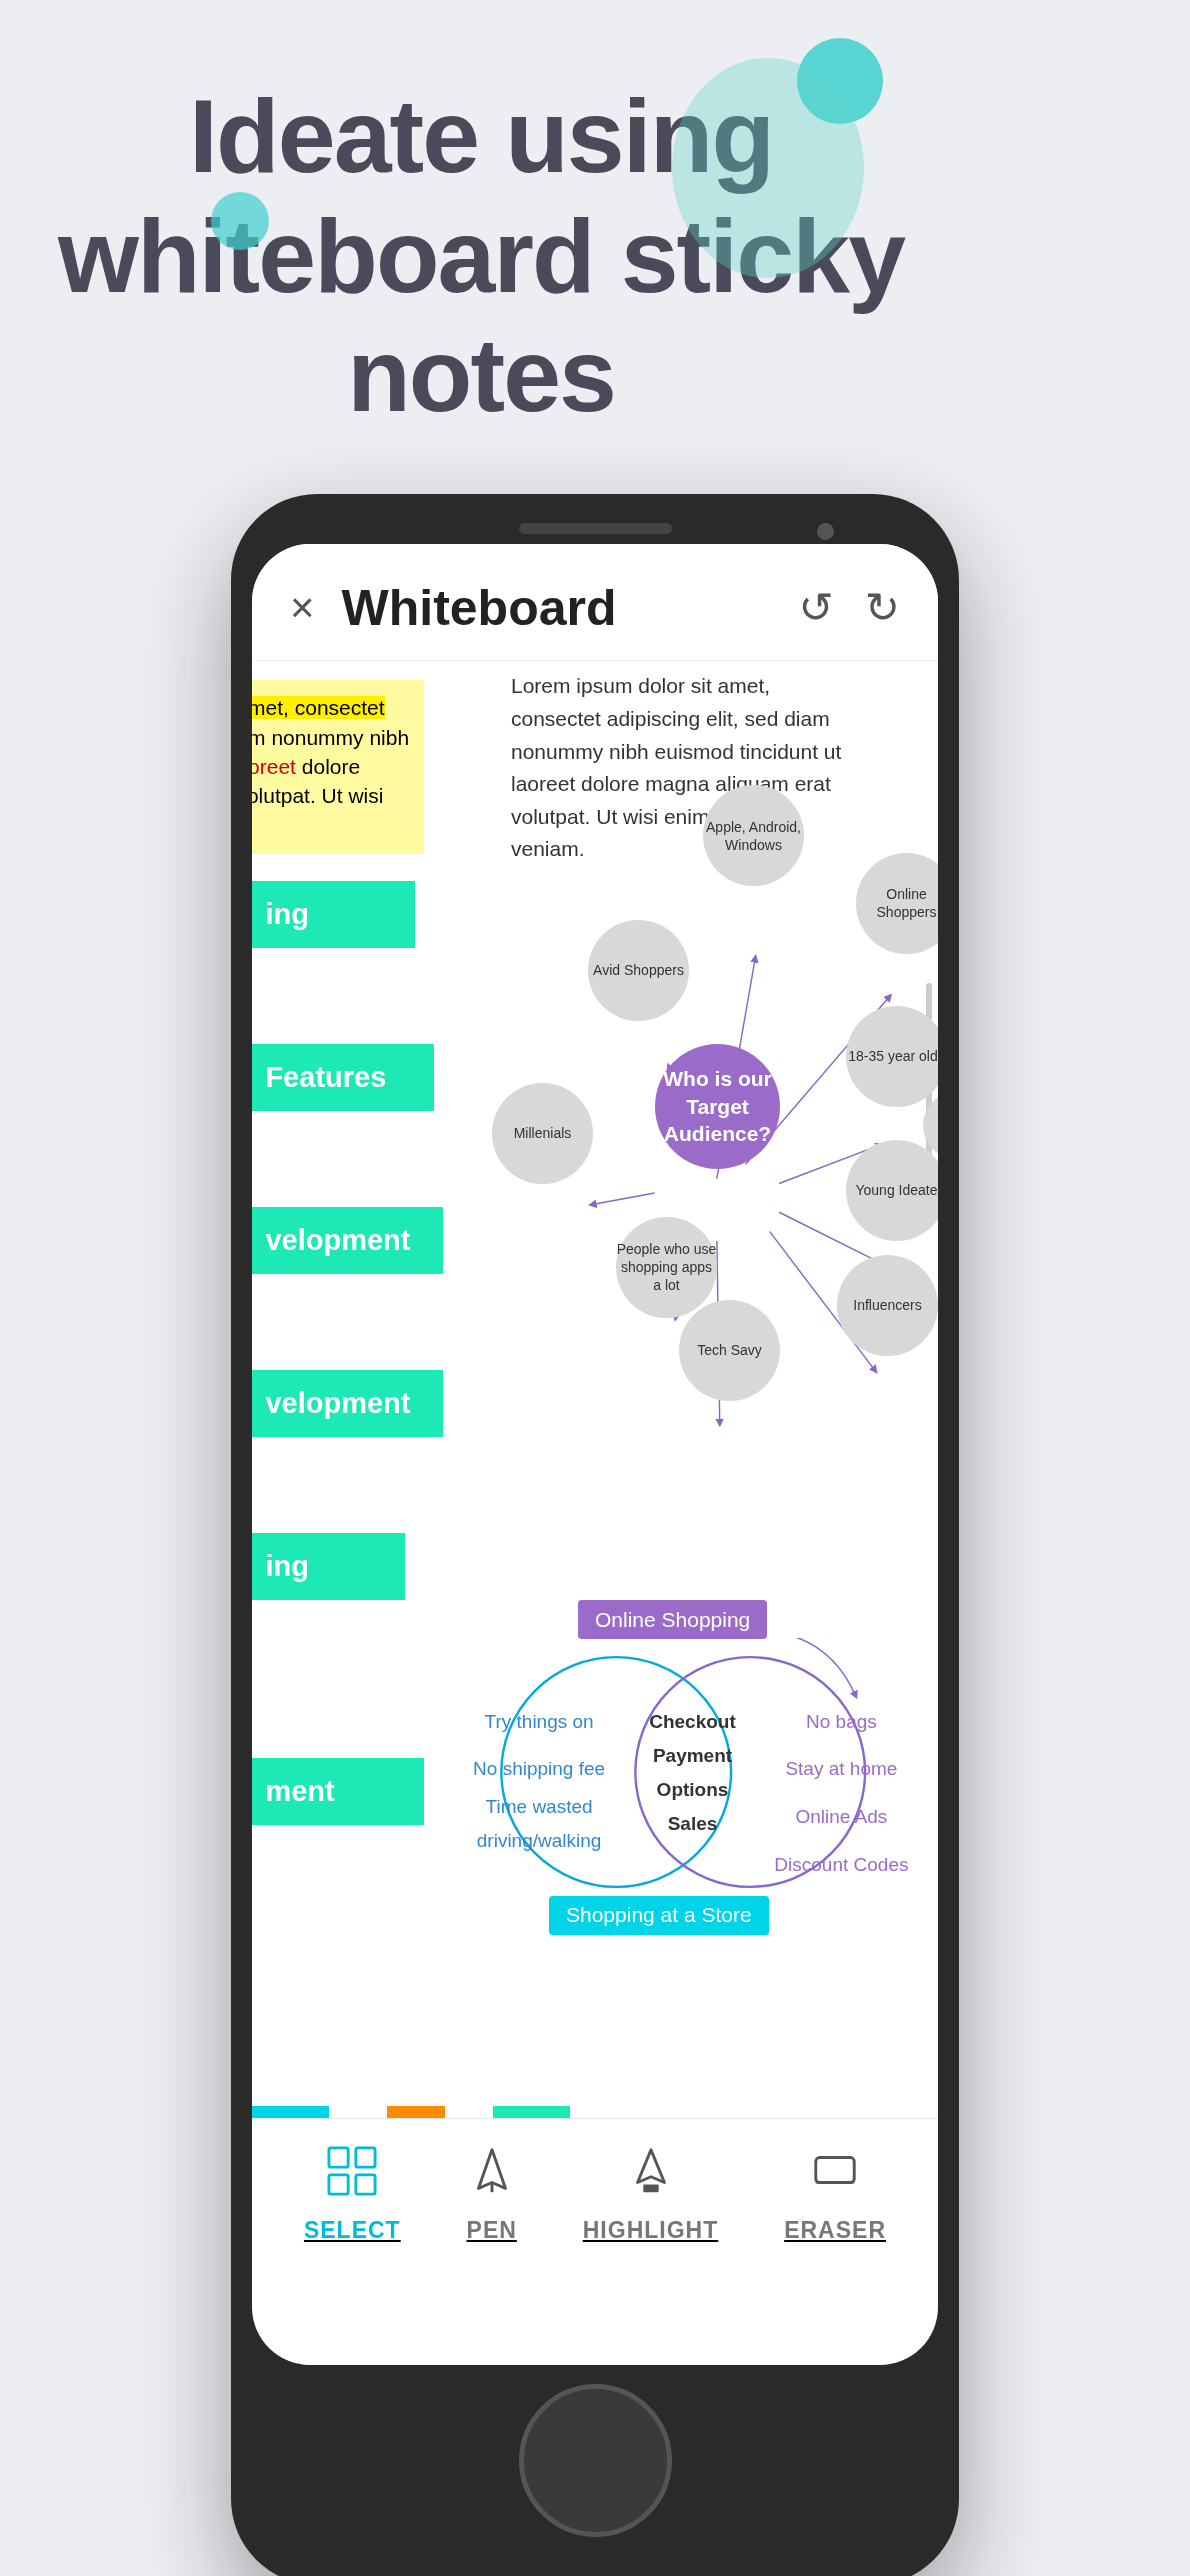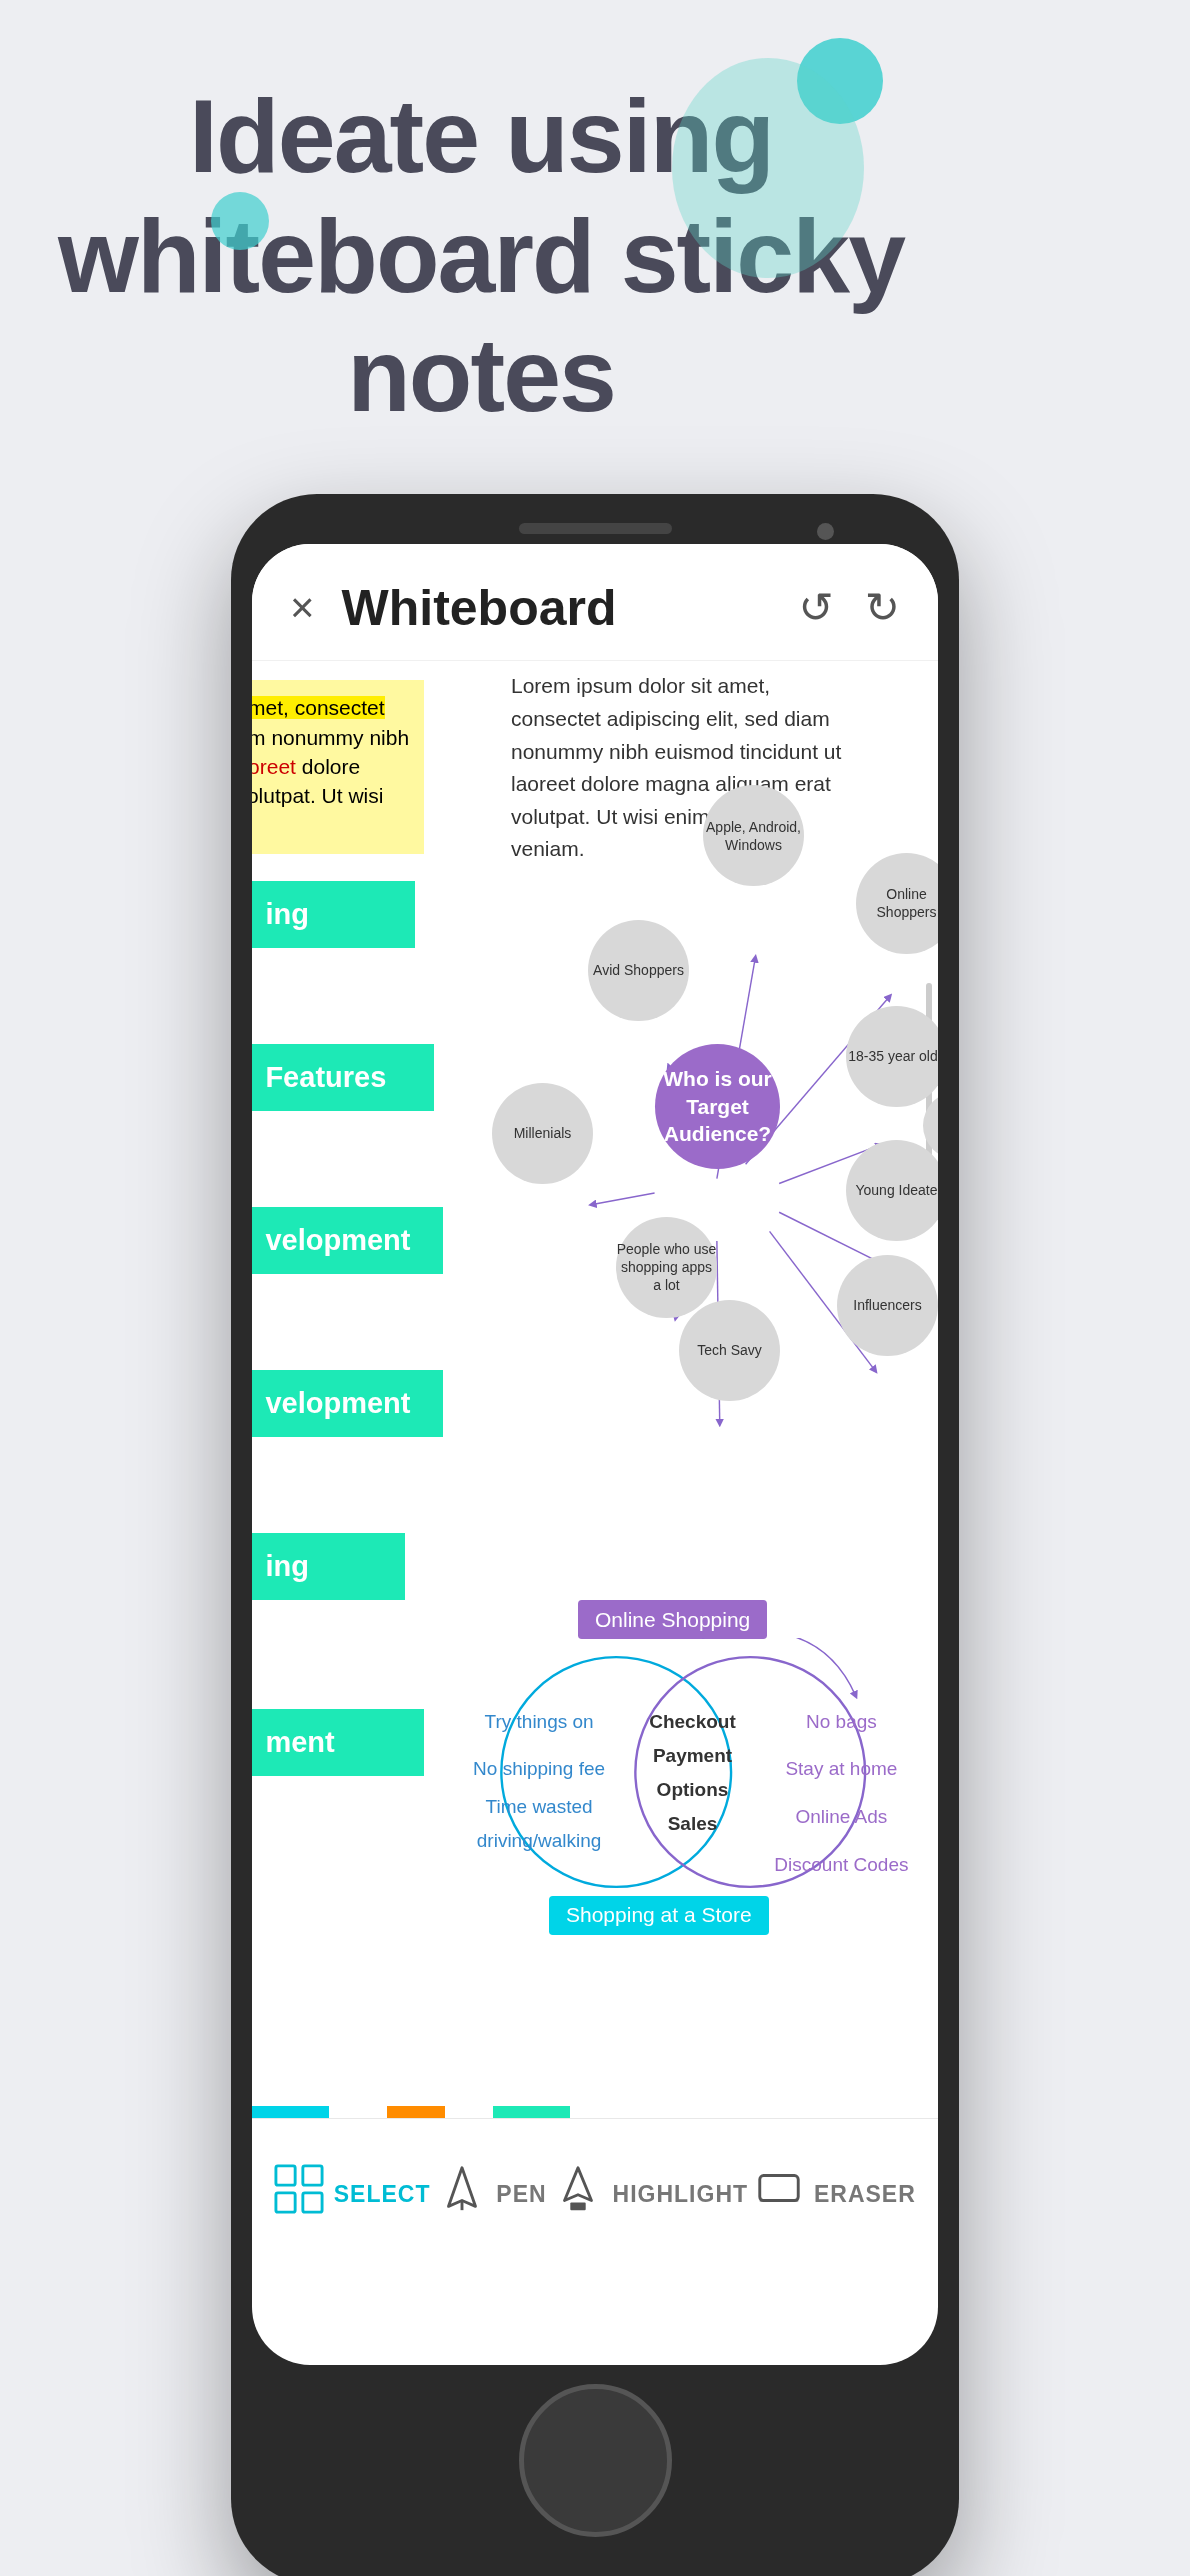--- a/index.html
+++ b/index.html
@@ -178,21 +178,21 @@
       font-size: 29px;
       font-weight: 600;
       padding: 17px 23px;
       position: absolute;
     }
     .teal-label-1 { top: 220px; left: -9.6px; width: 173px; }
     .teal-label-2 { top: 383px; left: -9.6px; width: 192px; }
     .teal-label-3 { top: 546px; left: -9.6px; width: 201px; }
     .teal-label-4 { top: 709px; left: -9.6px; width: 201px; }
     .teal-label-5 { top: 872px; left: -9.6px; width: 163px; }
-    .teal-label-6 { top: 1048px; left: -9.6px; width: 182px; }
+    .teal-label-6 { top: 1097px; left: -9.6px; width: 182px; }
 
     
     .lorem-text {
       position: absolute;
       top: 9.6px;
       left: 259px;
       width: 345px;
       font-size: 21px;
       line-height: 1.55;
       color: #333;
@@ -334,23 +334,24 @@
       height: 153px;
       background: #fff;
       border-top: 1px solid #e8e8e8;
       display: flex;
       align-items: center;
       justify-content: space-around;
       padding: 0 19px;
     }
     .nav-item {
       display: flex;
-      flex-direction: row;
+      flex-direction: column;
       align-items: center;
       gap: 9.6px;
+      text-decoration: underline;
     }
     .nav-icon {
       font-size: 50px;
     }
     .nav-label {
       font-size: 23px;
       font-weight: 600;
       letter-spacing: 1px;
     }
     .nav-item.active .nav-label { color: #00bcd4; }

